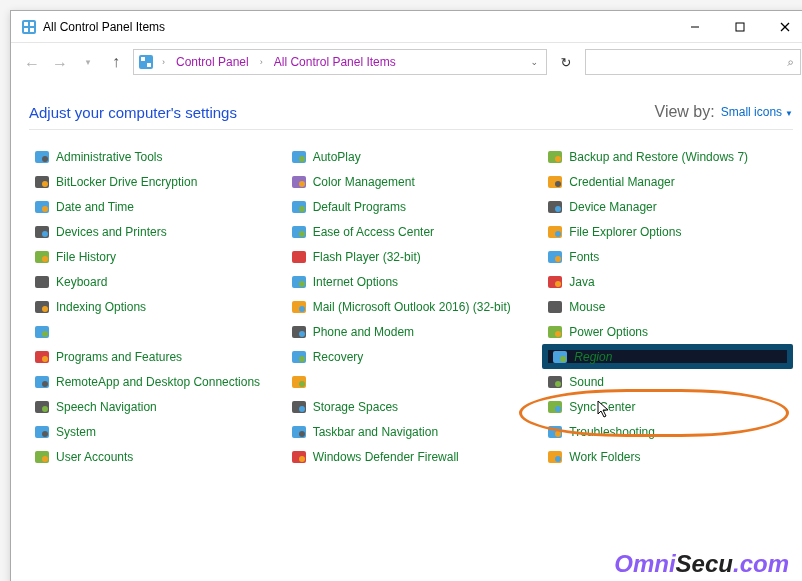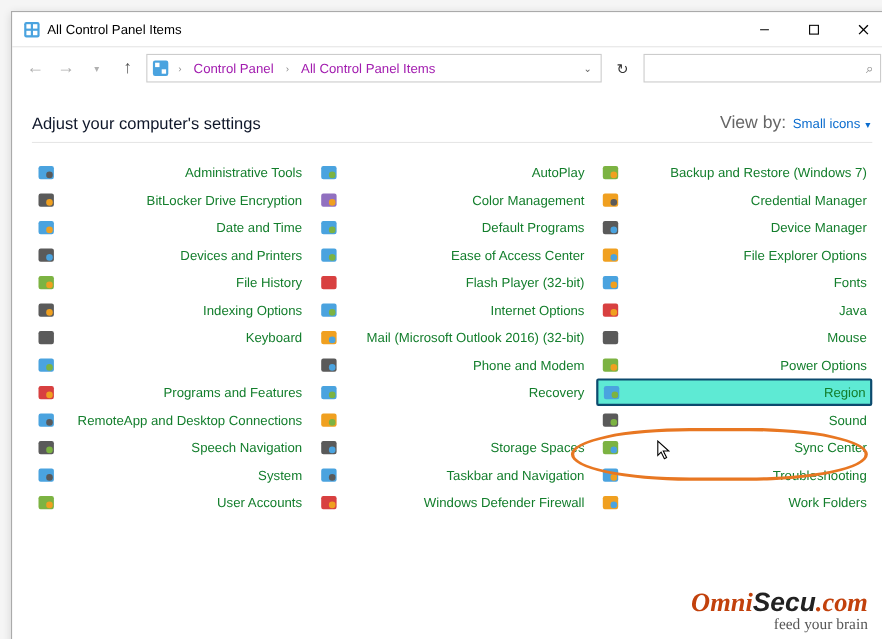--- a/index.html
+++ b/index.html
@@ -19,38 +19,38 @@
 .addrbox .cpicon { width:16px; height:16px; display:inline-flex; align-items:center; justify-content:center;}
 .addrbox .sep { color:#888; font-size:9px; padding:0 2px;}
 .addrbox .crumb { color:#a21caf; padding:2px 3px;}
 .addrbox .chev { color:#666; font-size:9px; margin-left:auto; padding:0 4px;}
 .refreshbtn { width:26px; height:26px; border:1px solid transparent; display:flex; align-items:center; justify-content:center; font-size:13px; color:#333;}
 .searchbox { width:216px; height:26px; border:1px solid #ccc; display:flex; align-items:center; padding:0 6px; font-size:12px; color:#999; position:relative;}
 .searchbox .sicon { position:absolute; right:6px; color:#888; font-size:12px;}
 
 .content { padding: 10px 18px 0 18px; }
 .headingrow { display:flex; align-items:center; margin: 12px 0 4px 0;}
-.headingrow h1 { font-size:15px; color:#0f172a; font-weight:400; flex:1;}
+.headingrow h1 { font-size:15px; color:#1d4ed8; font-weight:400; flex:1;}
 .viewby { font-size:16px; color:#666;}
 .viewopt { font-size:12px; color:#0a6cce; margin-left:6px; cursor:default;}
 .viewopt .dd { font-size:8px; margin-left:3px;}
 hr.sep { border:none; border-top:1px solid #e6e6e6; margin:8px 0 14px 0;}
 
 .grid { display:flex; gap:6px; }
 .col { flex:1; }
-.item { display:flex; align-items:center; height:25px; padding:2px 4px; font-size:12px; color:#137e2c; gap:6px; cursor:default; border:1px solid transparent; border-radius:2px; white-space:nowrap;justify-content:space-between;}
-.item.hovered { background:#5eead4; border:2px solid #0c4a6e; text-decoration:none; }
+.item { display:flex; align-items:center; height:25px; padding:2px 4px; font-size:12px; color:#137e2c; gap:6px; cursor:default; border:1px solid transparent; border-radius:2px; white-space:nowrap;}
+.item.hovered { background:#0f172a; border:6px solid #0c4a6e; text-decoration:none;font-style:italic; }
 .ico { width:16px; height:16px; flex:0 0 16px; display:inline-flex; align-items:center; justify-content:center; }
 .ico svg { width:16px; height:16px; }
 
 .circleannot { position:absolute; width:270px; height:48px; border:3px solid #e87722; border-radius:48%/60%; left:508px; top:378px; pointer-events:none; }
 .cursor { position:absolute; left:586px; top:389px; width:14px; height:18px; pointer-events:none;}
 .watermark { position:absolute; right:22px; bottom:14px; text-align:right; line-height:1; }
 .watermark .brand { font-size:24px; font-weight:700; font-style:italic; }
-.watermark .brand .o { color:#c2410c;font-family:Liberation Serif, serif; }
+.watermark .brand .o { color:#8b5cf6; }
 .watermark .brand .rest { color:#222; }
 .watermark .tag { font-family: "Comic Sans MS", cursive; font-size:14px; color:#555; margin-top:2px;}
 </style>
 </head>
 <body>
 
 <div class="window">
 
   <div class="titlebar">
     <span class="icon">
@@ -158,33 +158,33 @@
                 <rect x="1" y="2" width="14" height="12" rx="2" fill="#7cb342"></rect>
                 <circle cx="11" cy="10" r="3" fill="#f0a020"></circle>
               </svg>
             </span>
             <span>File History</span>
           </div>
           <div class="item">
             <span class="ico">
               <svg viewBox="0 0 16 16">
                 <rect x="1" y="2" width="14" height="12" rx="2" fill="#5a5a5a"></rect>
+                <circle cx="11" cy="10" r="3" fill="#5a5a5a"></circle>
+              </svg>
+            </span>
+            <span>Keyboard</span>
+          </div>
+          <div class="item">
+            <span class="ico">
+              <svg viewBox="0 0 16 16">
+                <rect x="1" y="2" width="14" height="12" rx="2" fill="#5a5a5a"></rect>
                 <circle cx="11" cy="10" r="3" fill="#f0a020"></circle>
               </svg>
             </span>
             <span>Indexing Options</span>
-          </div>
-          <div class="item">
-            <span class="ico">
-              <svg viewBox="0 0 16 16">
-                <rect x="1" y="2" width="14" height="12" rx="2" fill="#5a5a5a"></rect>
-                <circle cx="11" cy="10" r="3" fill="#5a5a5a"></circle>
-              </svg>
-            </span>
-            <span>Keyboard</span>
           </div>
           <div class="item">
             <span class="ico">
               <svg viewBox="0 0 16 16">
                 <rect x="1" y="2" width="14" height="12" rx="2" fill="#4aa3df"></rect>
                 <circle cx="11" cy="10" r="3" fill="#7cb342"></circle>
               </svg>
             </span>
           </div>
           <div class="item">
@@ -474,15 +474,14 @@
   </div>
 
   <div class="circleannot"></div>
   <div class="cursor">
     <svg viewBox="0 0 14 18">
         <path d="M1 1 L1 14 L4 11 L7 17 L9 16 L6 10 L11 10 Z" fill="#fff" stroke="#000" stroke-width="1"></path>
       </svg>
   </div>
   <div class="watermark">
     <div class="brand"><span class="o">Omni</span><span class="rest">Secu</span><span class="o">.com</span></div>
-    <div class="tag">feed your brain</div>
   </div>
 </div>
 
 </body></html>

